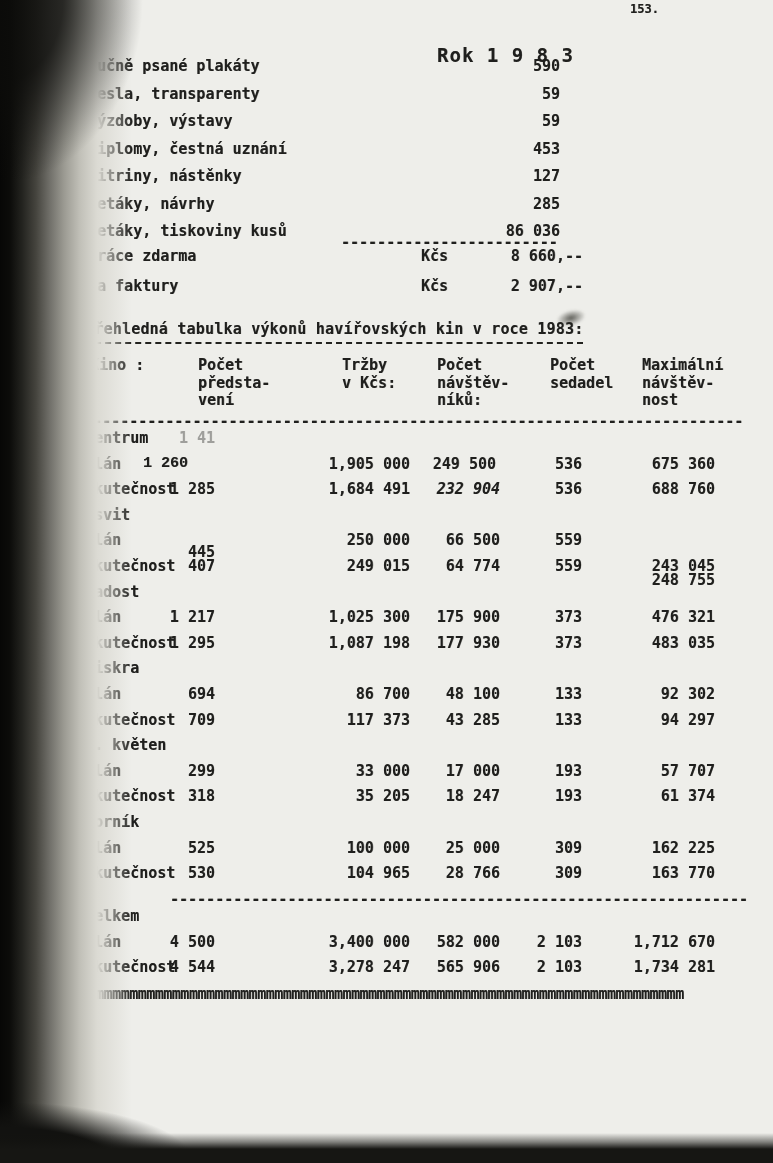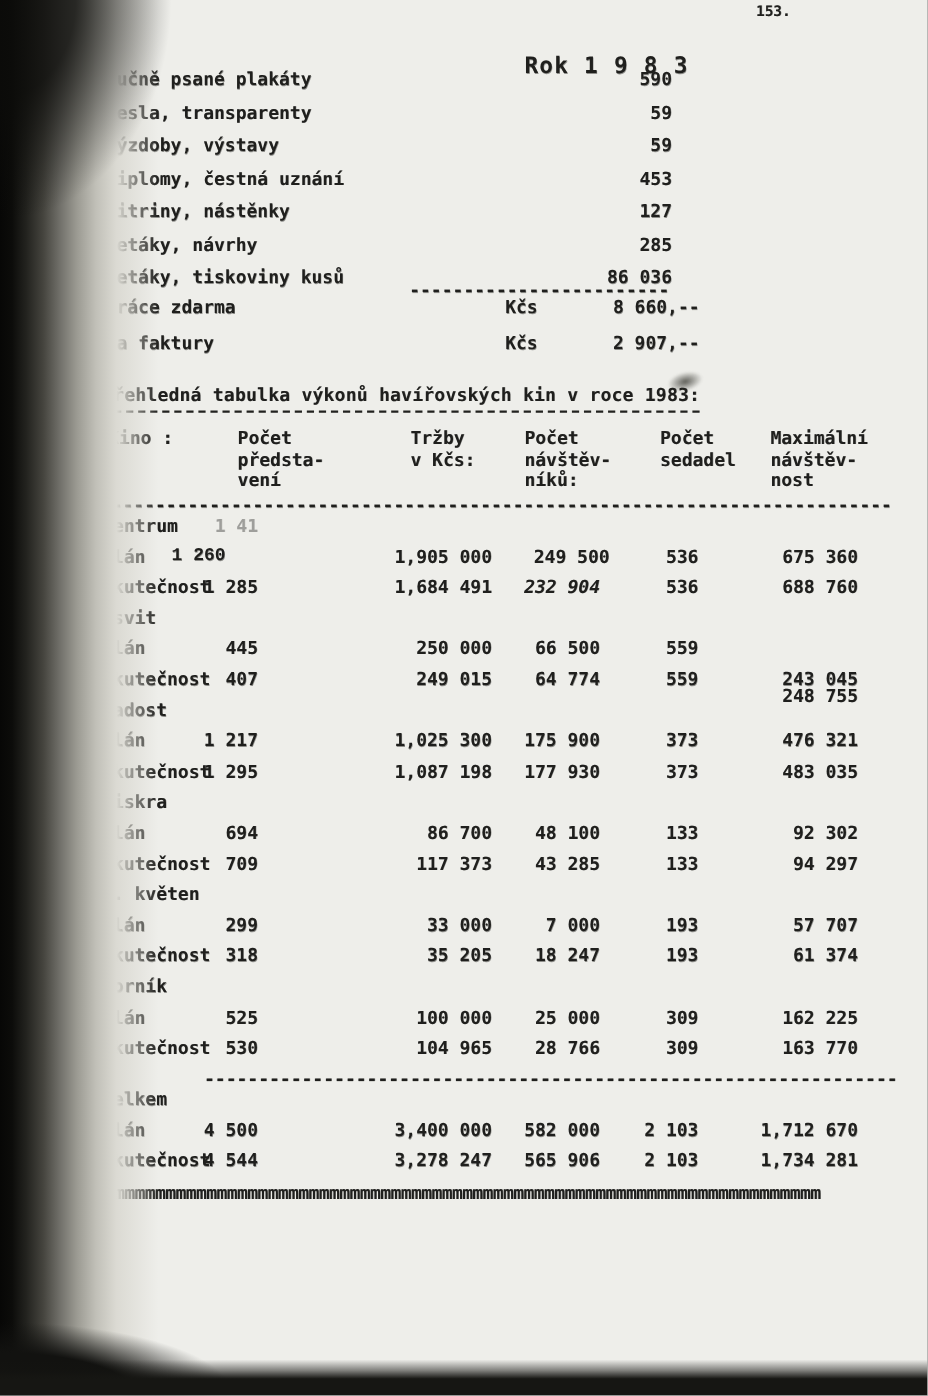--- a/index.html
+++ b/index.html
@@ -142,21 +142,21 @@
         <span class="rcell faded" style="right: 505px;">1 41</span>
         <span class="rcell faded" style="right: 310px;"></span>
         <span class="rcell faded" style="right: 220px;"></span>
         <span class="rcell faded" style="right: 138px;"></span>
         <span class="rcell faded" style="right: 5px;"></span>
       </div>
       <div class="trow tw">
         <span class="rlab">Plán</span>
         <span class="rcell" style="right: 532px; font-family: Liberation Mono, monospace;">1 260</span>
         <span class="rcell" style="right: 310px;">1,905 000</span>
-        <span class="rcell" style="right: 212px;">249 500</span>
+        <span class="rcell" style="right: 224px;">249 500</span>
         <span class="rcell" style="right: 138px;">536</span>
         <span class="rcell" style="right: 5px;">675 360</span>
       </div>
       <div class="trow tw">
         <span class="rlab">Skutečnost</span>
         <span class="rcell" style="right: 505px;">1 285</span>
         <span class="rcell" style="right: 310px;">1,684 491</span>
         <span class="rcell" style="right: 220px; font-style: italic;">232 904</span>
         <span class="rcell" style="right: 138px;">536</span>
         <span class="rcell" style="right: 5px;">688 760</span>
@@ -164,21 +164,21 @@
       <div class="trow tw">
         <span class="rlab">Úsvit</span>
         <span class="rcell" style="right: 505px;"></span>
         <span class="rcell" style="right: 310px;"></span>
         <span class="rcell" style="right: 220px;"></span>
         <span class="rcell" style="right: 138px;"></span>
         <span class="rcell" style="right: 5px;"></span>
       </div>
       <div class="trow tw">
         <span class="rlab">Plán</span>
-        <span class="rcell" style="right: 505px;">445</span>
+        <span class="rcell" style="right: 505px; margin-top: 12px;">445</span>
         <span class="rcell" style="right: 310px;">250 000</span>
         <span class="rcell" style="right: 220px;">66 500</span>
         <span class="rcell" style="right: 138px;">559</span>
         <span class="rcell" style="right: 5px; margin-top: 40px;">248 755</span>
       </div>
       <div class="trow tw">
         <span class="rlab">Skutečnost</span>
         <span class="rcell" style="right: 505px;">407</span>
         <span class="rcell" style="right: 310px;">249 015</span>
         <span class="rcell" style="right: 220px;">64 774</span>
@@ -238,21 +238,21 @@
         <span class="rcell" style="right: 505px;"></span>
         <span class="rcell" style="right: 310px;"></span>
         <span class="rcell" style="right: 220px;"></span>
         <span class="rcell" style="right: 138px;"></span>
         <span class="rcell" style="right: 5px;"></span>
       </div>
       <div class="trow tw">
         <span class="rlab">Plán</span>
         <span class="rcell" style="right: 505px;">299</span>
         <span class="rcell" style="right: 310px;">33 000</span>
-        <span class="rcell" style="right: 220px;">7 000</span>
+        <span class="rcell" style="right: 220px;">17 000</span>
         <span class="rcell" style="right: 138px;">193</span>
         <span class="rcell" style="right: 5px;">57 707</span>
       </div>
       <div class="trow tw">
         <span class="rlab">Skutečnost</span>
         <span class="rcell" style="right: 505px;">318</span>
         <span class="rcell" style="right: 310px;">35 205</span>
         <span class="rcell" style="right: 220px;">18 247</span>
         <span class="rcell" style="right: 138px;">193</span>
         <span class="rcell" style="right: 5px;">61 374</span>

